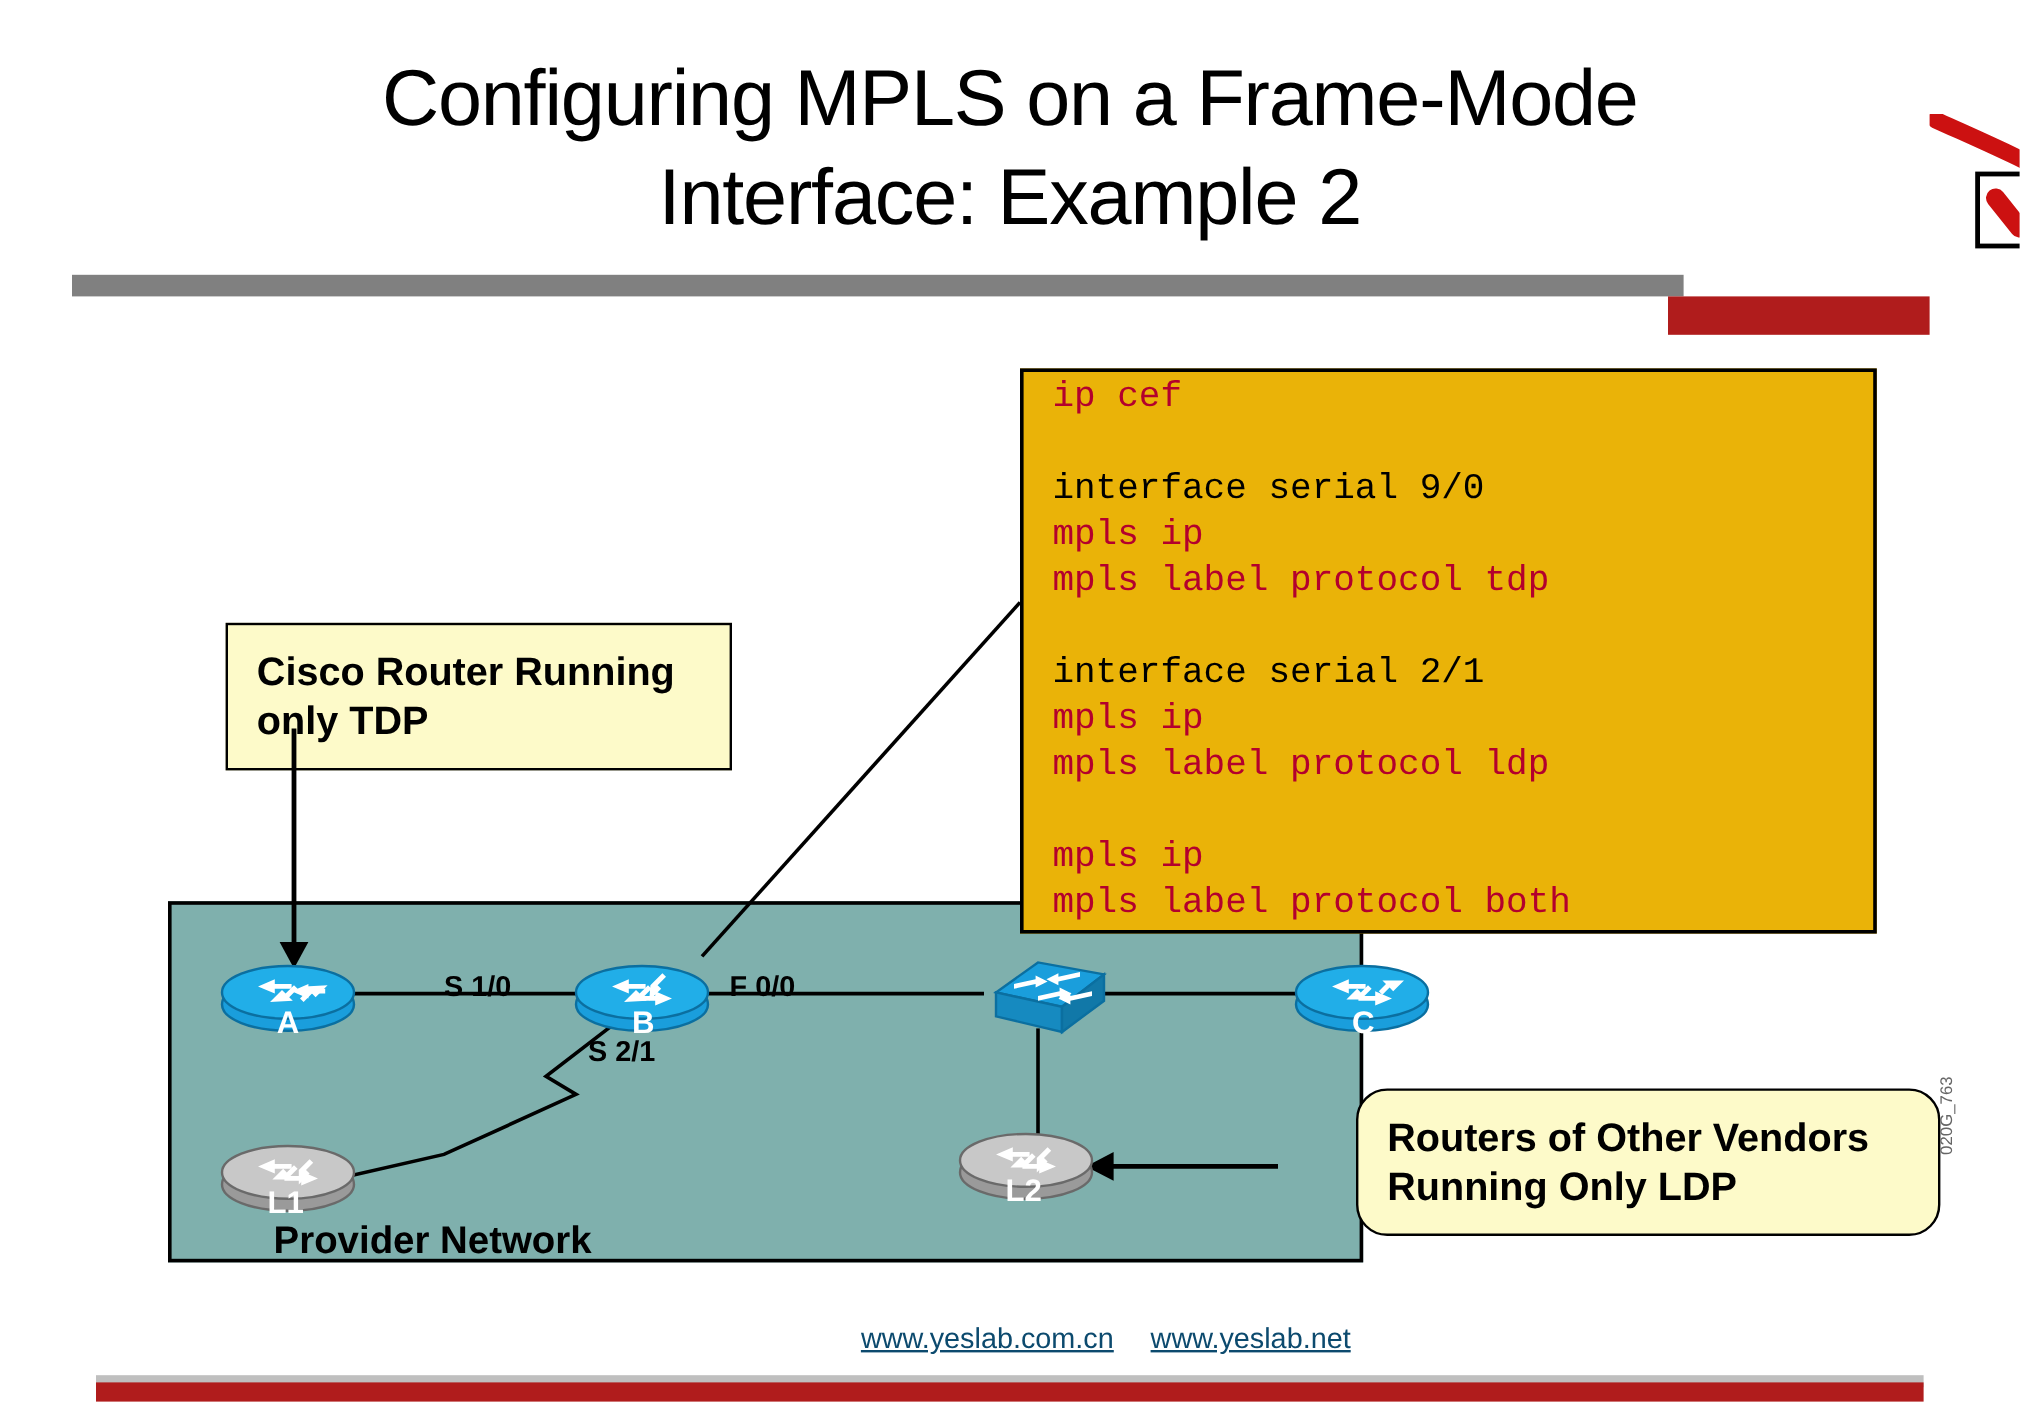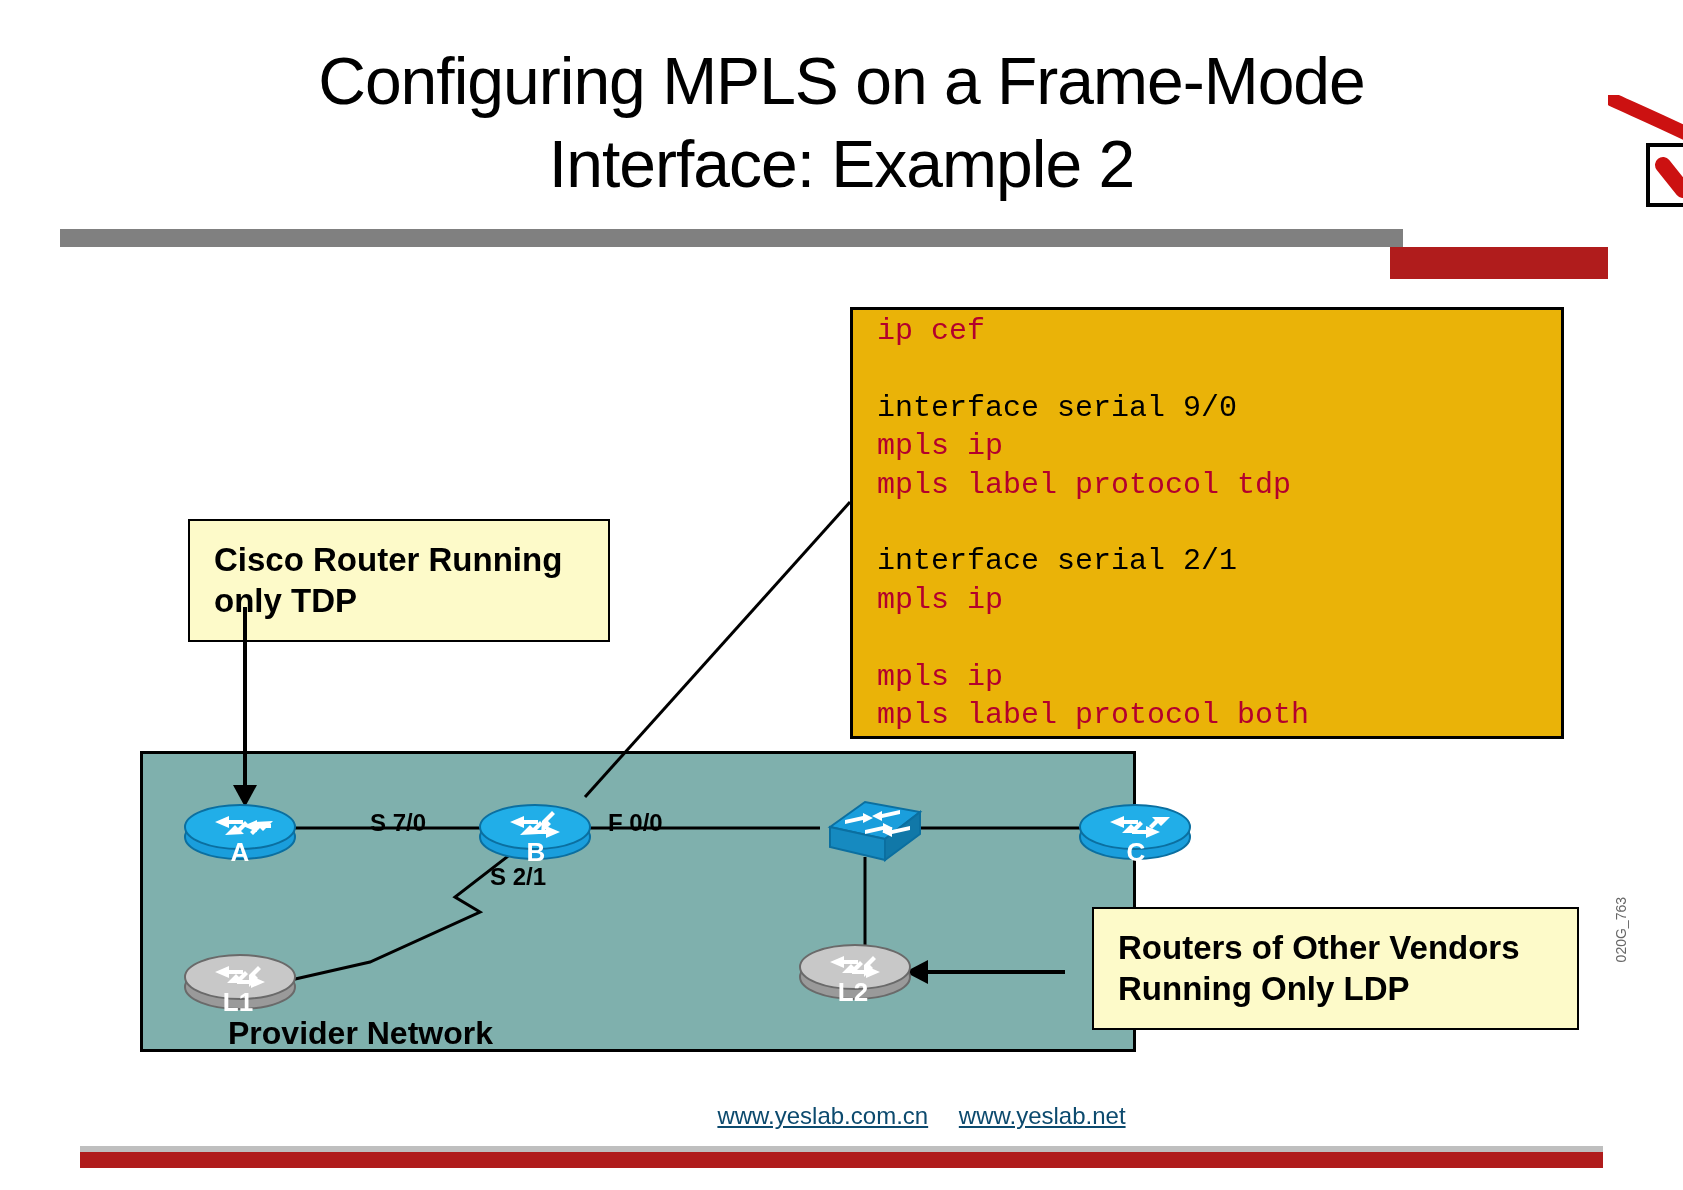--- a/index.html
+++ b/index.html
@@ -6,21 +6,21 @@
   .slide{position:relative;width:1683px;height:1190px;margin:0 auto;box-sizing:border-box;padding:40px 80px 0 80px;overflow:hidden;}
   .title{font-size:66px;font-weight:400;text-align:center;line-height:1.25;font-family:"Segoe UI",Arial,sans-serif;letter-spacing:-1px;}
   .logo{position:absolute;top:95px;right:75px;}
   .header-bar{height:18px;background:#808080;margin-top:24px;margin-left:-20px;margin-right:200px;}
   .logo-red-block{position:absolute;top:247px;right:75px;width:218px;height:32px;background:#b01c1c;}
   .diagram-area{position:relative;margin-top:60px;height:750px;}
   .config-box{position:absolute;left:770px;top:0;width:660px;border:3px solid #000;background:#eab308;padding:2px 24px;font-family:"Courier New",monospace;font-size:30px;line-height:1.28;}
   .config-box .red{color:#b3002d;}
   .note-box{position:absolute;border:2px solid #000;background:#fdfac9;padding:18px 24px;font-size:33px;font-weight:bold;line-height:1.25;margin-left:36px;}
   .note-top{left:72px;top:212px;width:370px;}
-  .note-bottom{left:976px;top:600px;width:435px;}
+  .note-bottom{left:1014px;top:600px;width:435px;border-radius:26px;}
   .provider-box{position:absolute;left:60px;top:444px;width:990px;height:295px;background:#7fb0ad;border:3px solid #000;}
   .provider-label{position:absolute;left:100px;top:708px;font-size:32px;font-weight:bold;margin-left:48px;}
   .port-label{position:absolute;font-size:24px;font-weight:bold;}
   .device-label{position:absolute;font-size:26px;font-weight:bold;color:#fff;text-align:center;width:80px;}
   svg{position:absolute;left:0;top:0;pointer-events:none;}
   .footer-bar{position:absolute;bottom:28px;left:80px;right:80px;height:22px;}
   .footer-grey{position:absolute;left:0;top:6px;right:0;height:10px;background:#bfbfbf;}
   .footer-red{position:absolute;left:0;bottom:-6px;right:0;height:16px;background:#b01c1c;}
   .footer-links{position:absolute;bottom:60px;width:100%;text-align:center;font-size:24px;color:#333;}
   .footer-links span{text-decoration:underline;margin:0 12px;color:#0c4a6e;}
@@ -53,20 +53,21 @@
 
     <div class="config-box">
       <div class="red">ip cef</div>
       <div>&nbsp;</div>
       <div>interface serial 9/0</div>
       <div class="red"> mpls ip</div>
       <div class="red"> mpls label protocol tdp</div>
       <div>&nbsp;</div>
       <div>interface serial 2/1</div>
       <div class="red"> mpls ip</div>
+      <div class="red"> mpls label protocol ldp</div>
       <div>&nbsp;</div>
       <div class="red"> mpls ip</div>
       <div class="red"> mpls label protocol both</div>
     </div>
 
     <div class="note-box note-top">Cisco Router Running only TDP</div>
     <div class="note-box note-bottom">Routers of Other Vendors Running Only LDP</div>
 
     <div class="provider-label">Provider Network</div>
 
@@ -137,21 +138,21 @@
       <g transform="translate(720,630)">
         <ellipse cx="55" cy="40" rx="55" ry="22" fill="#9a9a9a" stroke="#6a6a6a" stroke-width="2"></ellipse>
         <ellipse cx="55" cy="30" rx="55" ry="22" fill="#c8c8c8" stroke="#6a6a6a" stroke-width="2"></ellipse>
         <path d="M30 25 l14 -6 l0 4 l14 0 l0 4 l-14 0 l0 4 z" fill="#fff"></path>
         <path d="M80 35 l-14 6 l0 -4 l-14 0 l0 -4 l14 0 l0 -4 z" fill="#fff"></path>
         <path d="M42 36 l9 -9 l3 3 l6 -6 l3 3 l-6 6 l3 3 z" fill="#fff"></path>
         <path d="M68 24 l9 -9 l3 3 l-6 6 l3 3 l-9 9 z" fill="#fff" transform="translate(-4,4)"></path>
       </g>
     </svg>
 
-    <div class="port-label" style="left:290px;top:502px;">S 7/0</div>
+    <div class="port-label" style="left:290px;top:502px;">S 1/0</div>
     <div class="port-label" style="left:410px;top:556px;">S 2/1</div>
     <div class="port-label" style="left:528px;top:502px;">F 0/0</div>
 
     <div class="device-label" style="left:120px;top:530px;">A</div>
     <div class="device-label" style="left:416px;top:530px;">B</div>
     <div class="device-label" style="left:1016px;top:530px;">C</div>
     <div class="device-label" style="left:118px;top:680px;">L1</div>
     <div class="device-label" style="left:733px;top:670px;">L2</div>
 
     <div class="imgcode">020G_763</div>

